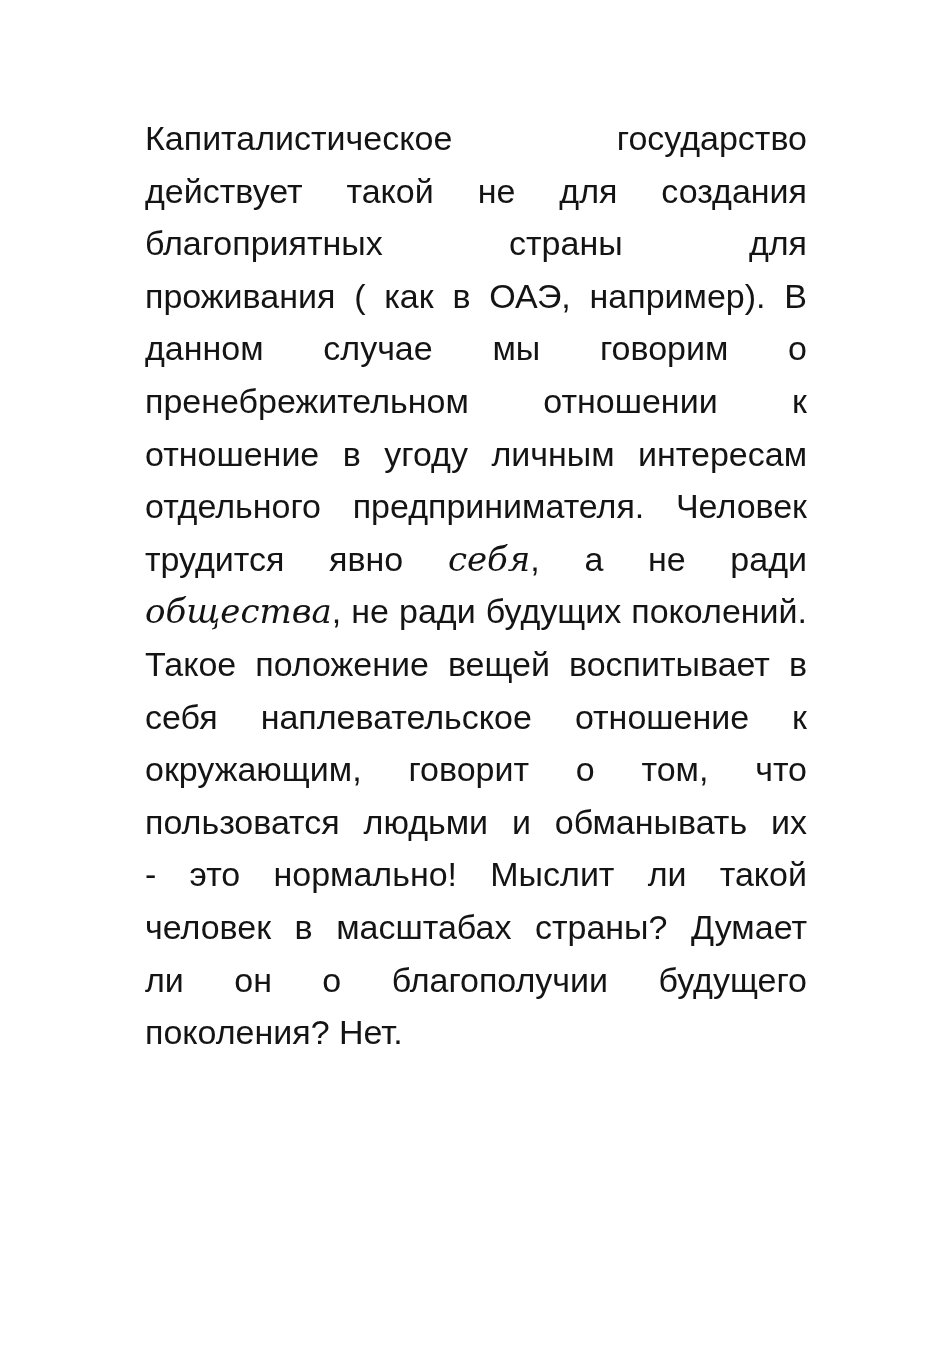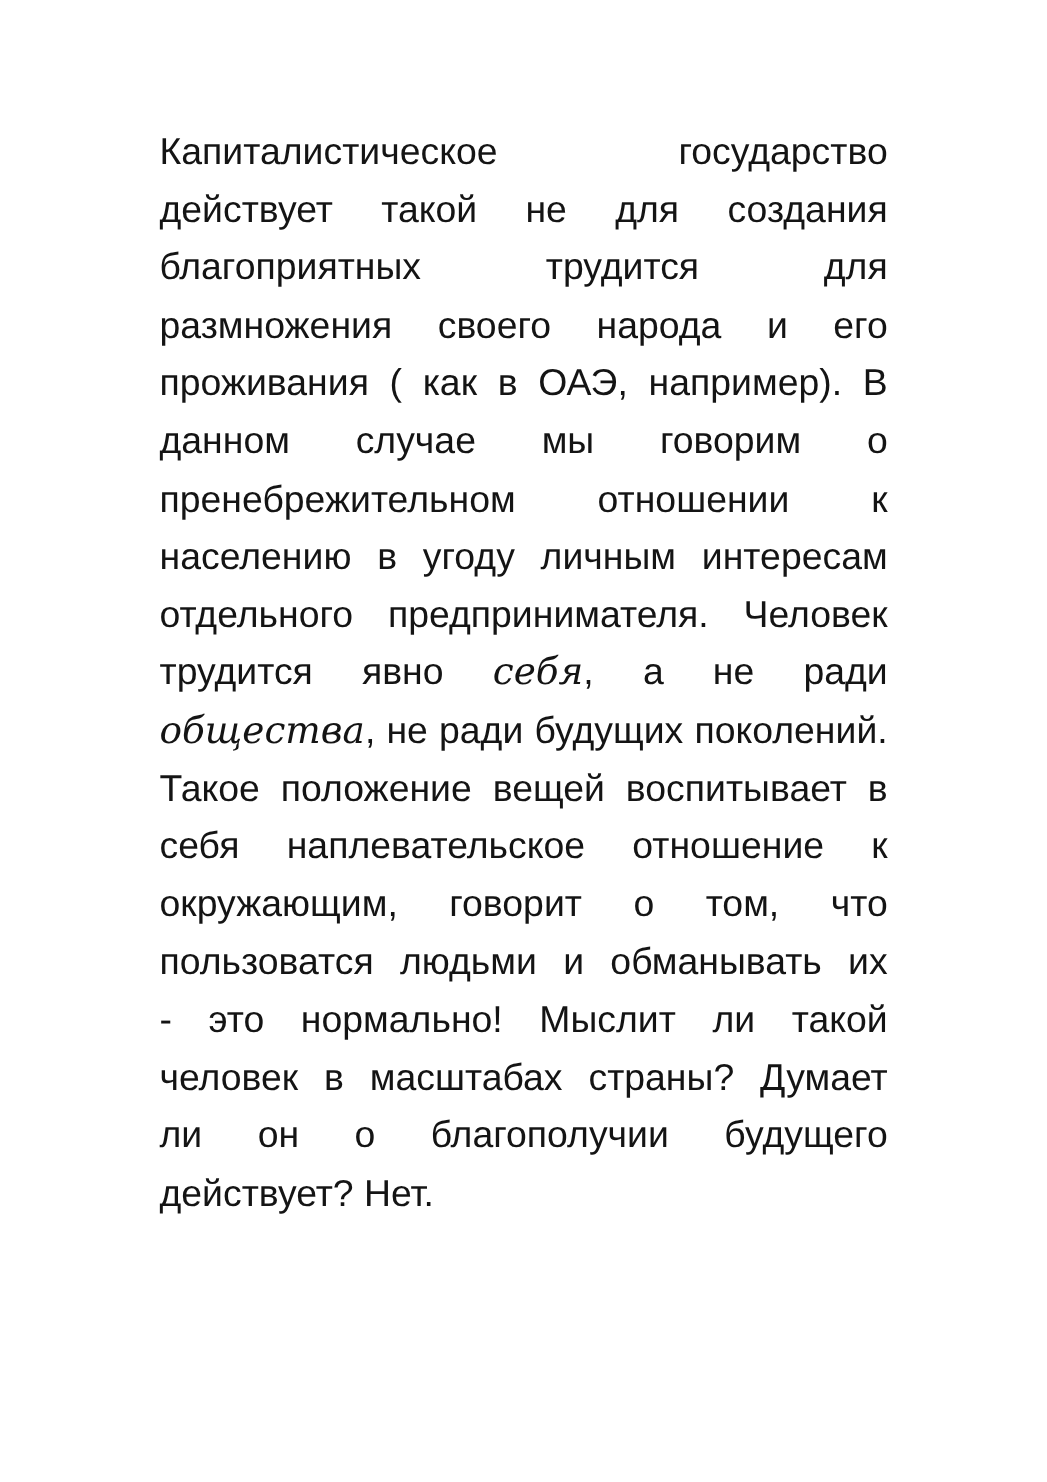--- a/index.html
+++ b/index.html
@@ -38,31 +38,30 @@
     font-family: "DejaVu Serif", serif;
   }
 </style>
 </head>
 <body>
 
 <div class="page" style="background: rgb(255, 255, 255);">
   <div class="text-column" style="color: rgb(20, 20, 20);">
       <div class="text-line"><span>Капиталистическое государство</span></div>
       <div class="text-line"><span>действует такой не для создания</span></div>
-      <div class="text-line"><span>благоприятных трудится для</span></div>
-      <div class="text-line"><span>размножения своего народа и его</span></div>
+      <div class="text-line"><span>благоприятных страны для</span></div>
       <div class="text-line"><span>проживания ( как в ОАЭ, например). В</span></div>
       <div class="text-line"><span>данном случае мы говорим о</span></div>
       <div class="text-line"><span>пренебрежительном отношении к</span></div>
-      <div class="text-line"><span>населению в угоду личным интересам</span></div>
+      <div class="text-line"><span>отношение в угоду личным интересам</span></div>
       <div class="text-line"><span>отдельного предпринимателя. Человек</span></div>
       <div class="text-line"><span>трудится явно </span><span class="italic">себя</span><span>, а не ради</span></div>
       <div class="text-line"><span class="italic">общества</span><span>, не ради будущих поколений.</span></div>
       <div class="text-line"><span>Такое положение вещей воспитывает в</span></div>
       <div class="text-line"><span>себя наплевательское отношение к</span></div>
       <div class="text-line"><span>окружающим, говорит о том, что</span></div>
       <div class="text-line"><span>пользоватся людьми и обманывать их</span></div>
       <div class="text-line"><span>- это нормально! Мыслит ли такой</span></div>
       <div class="text-line"><span>человек в масштабах страны? Думает</span></div>
       <div class="text-line"><span>ли он о благополучии будущего</span></div>
-      <div class="text-line last"><span>действует? Нет.</span></div>
+      <div class="text-line last"><span>поколения? Нет.</span></div>
     </div>
 </div>
 
 </body></html>

